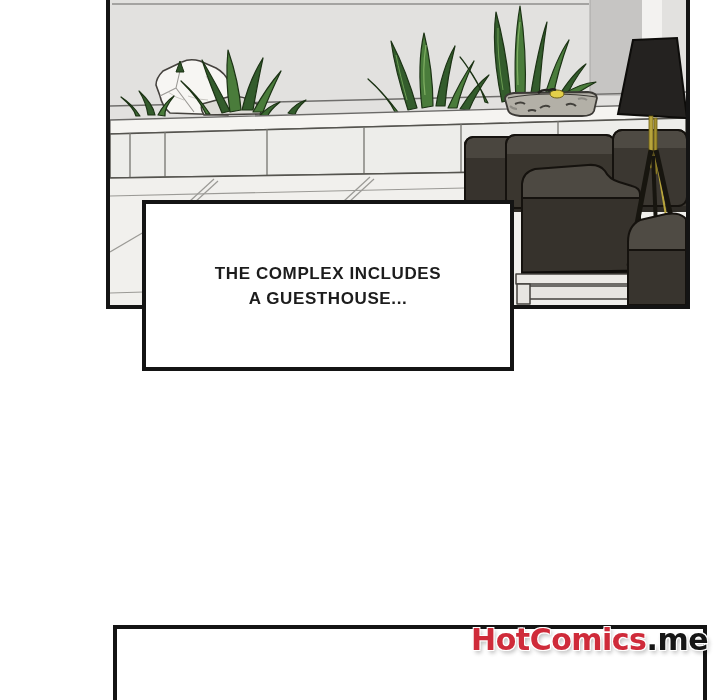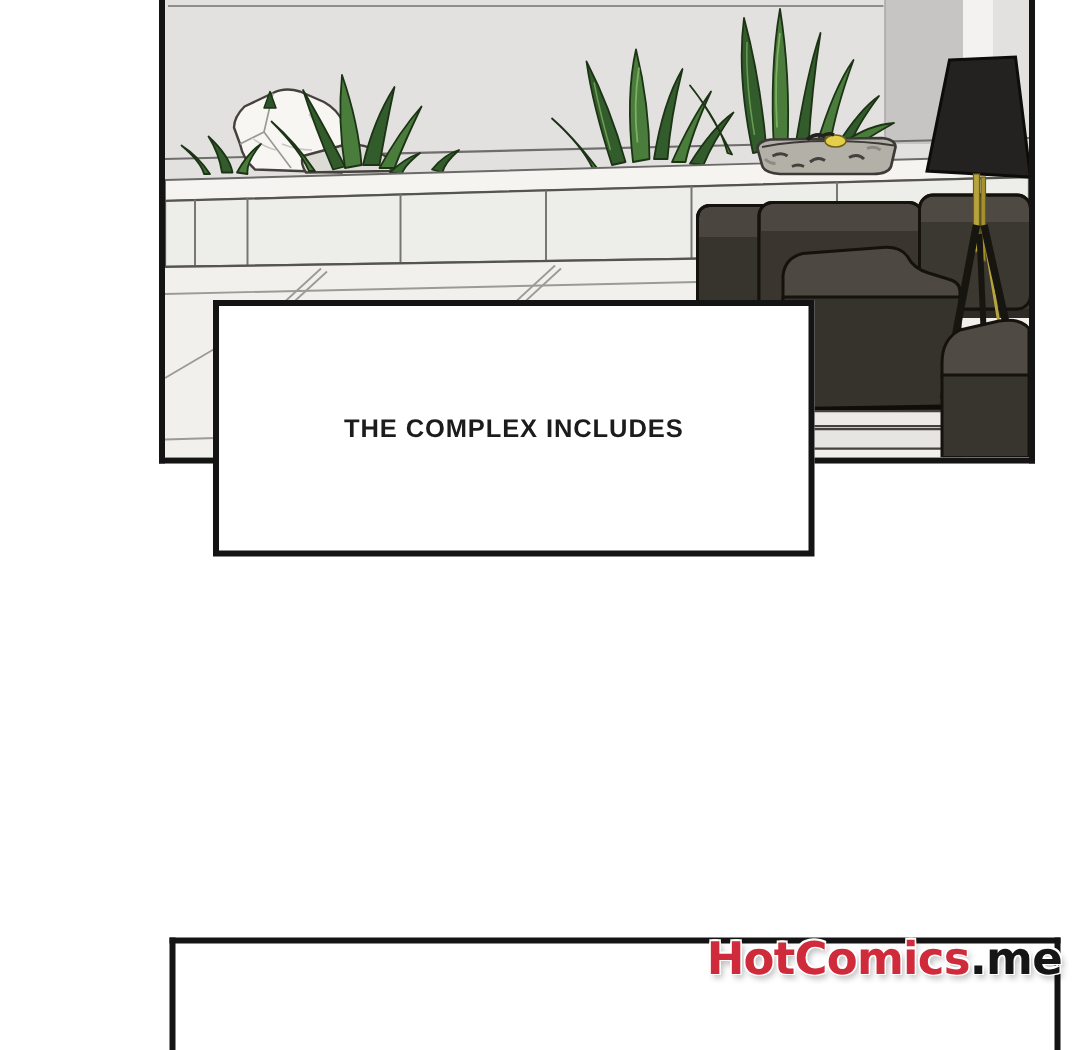--- a/index.html
+++ b/index.html
@@ -14,21 +14,21 @@
     box-sizing:border-box;
     border-left:4px solid var(--panel-border,#141414);
     border-right:4px solid var(--panel-border,#141414);
     border-bottom:4px solid var(--panel-border,#141414);
     background:var(--wall,#e2e1df);
     overflow:hidden;
   }
   .panel-top svg{display:block;}
   
   .caption-box{
-    position:absolute;left:142px;top:200px;width:401px;height:171px;
+    position:absolute;left:142px;top:200px;width:372px;height:171px;
     box-sizing:border-box;background:#ffffff;
     border:4px solid var(--panel-border,#141414);
     display:flex;flex-direction:column;justify-content:center;align-items:center;
     z-index:5;
   }
   .caption-box .line{
     font-size:17px;font-weight:700;letter-spacing:0.6px;
     line-height:25px;color:var(--caption-text,#1c1c1c);
     text-align:center;white-space:nowrap;
   }
@@ -185,19 +185,20 @@
       <rect x="419" y="286" width="113" height="13" fill="#e7e5e1" stroke="#44423e" stroke-width="1.5"></rect>
       <rect x="407" y="284" width="13" height="20" fill="#e7e5e1" stroke="#44423e" stroke-width="1.5"></rect>
       <path d="M518,252 L518,242 Q518,226 530,220 L556,214 Q568,212 574,217 L576,219 L576,252 Z" fill="#4f4b44"></path>
       <rect x="518" y="250" width="58" height="55" fill="#38342e"></rect>
     </g>
   </svg>
 </div>
 
 <div class="caption-box">
   <div class="line">THE COMPLEX INCLUDES</div>
+  <div class="line">A GUESTHOUSE...</div>
 </div>
 
 <div class="panel-bottom"></div>
 
 <div class="watermark">
   <span class="brand">HotComics</span><span class="tld">.me</span>
 </div>
 
 </body></html>

